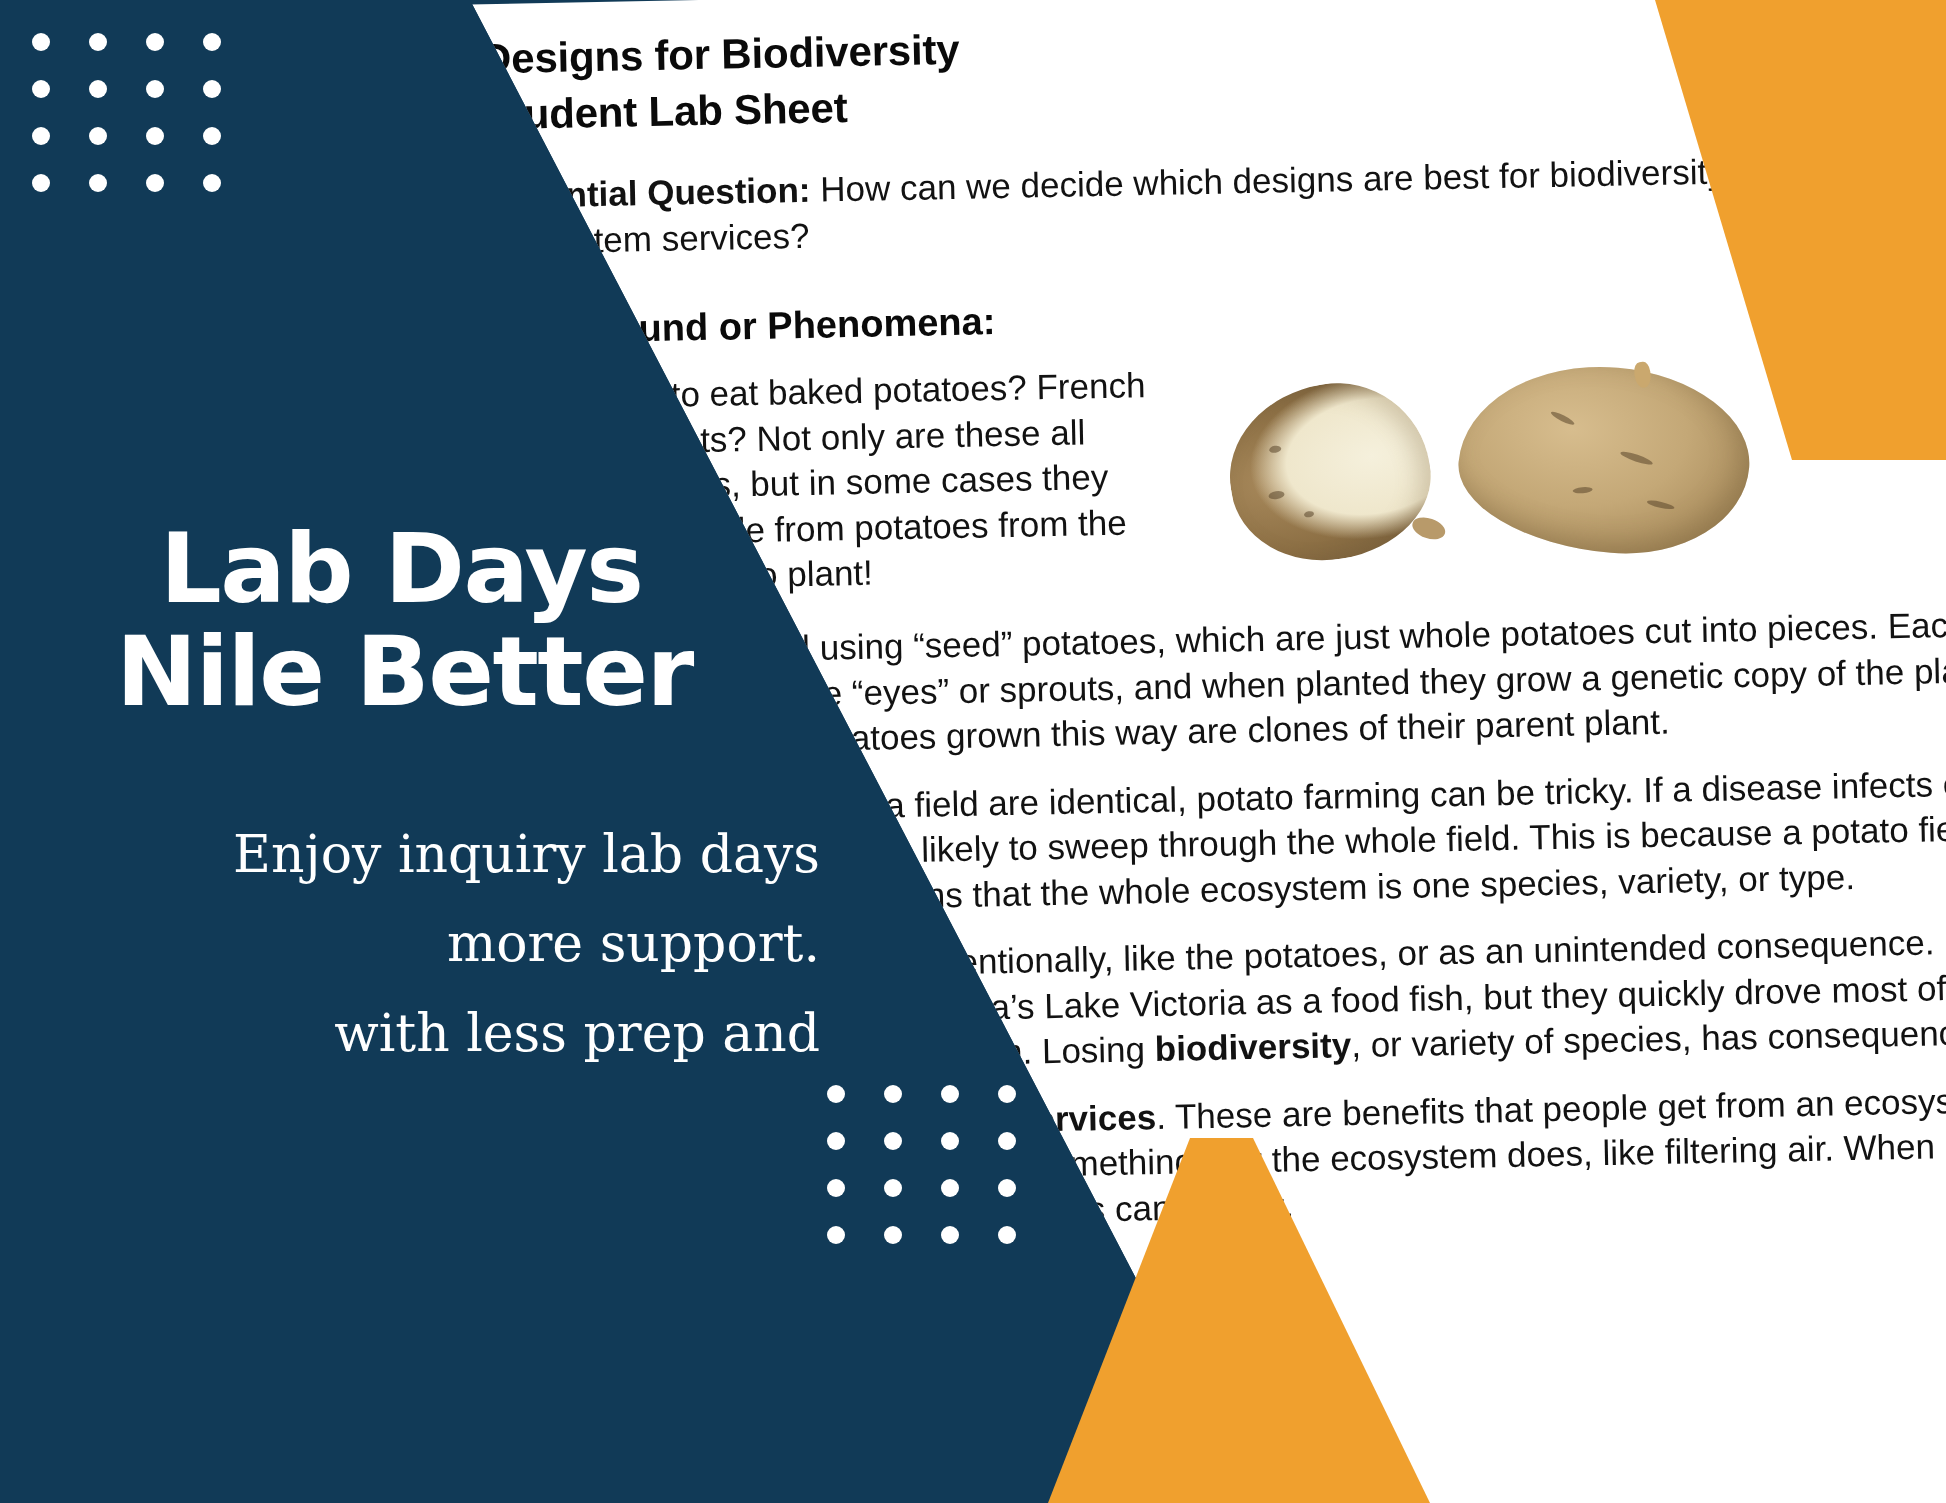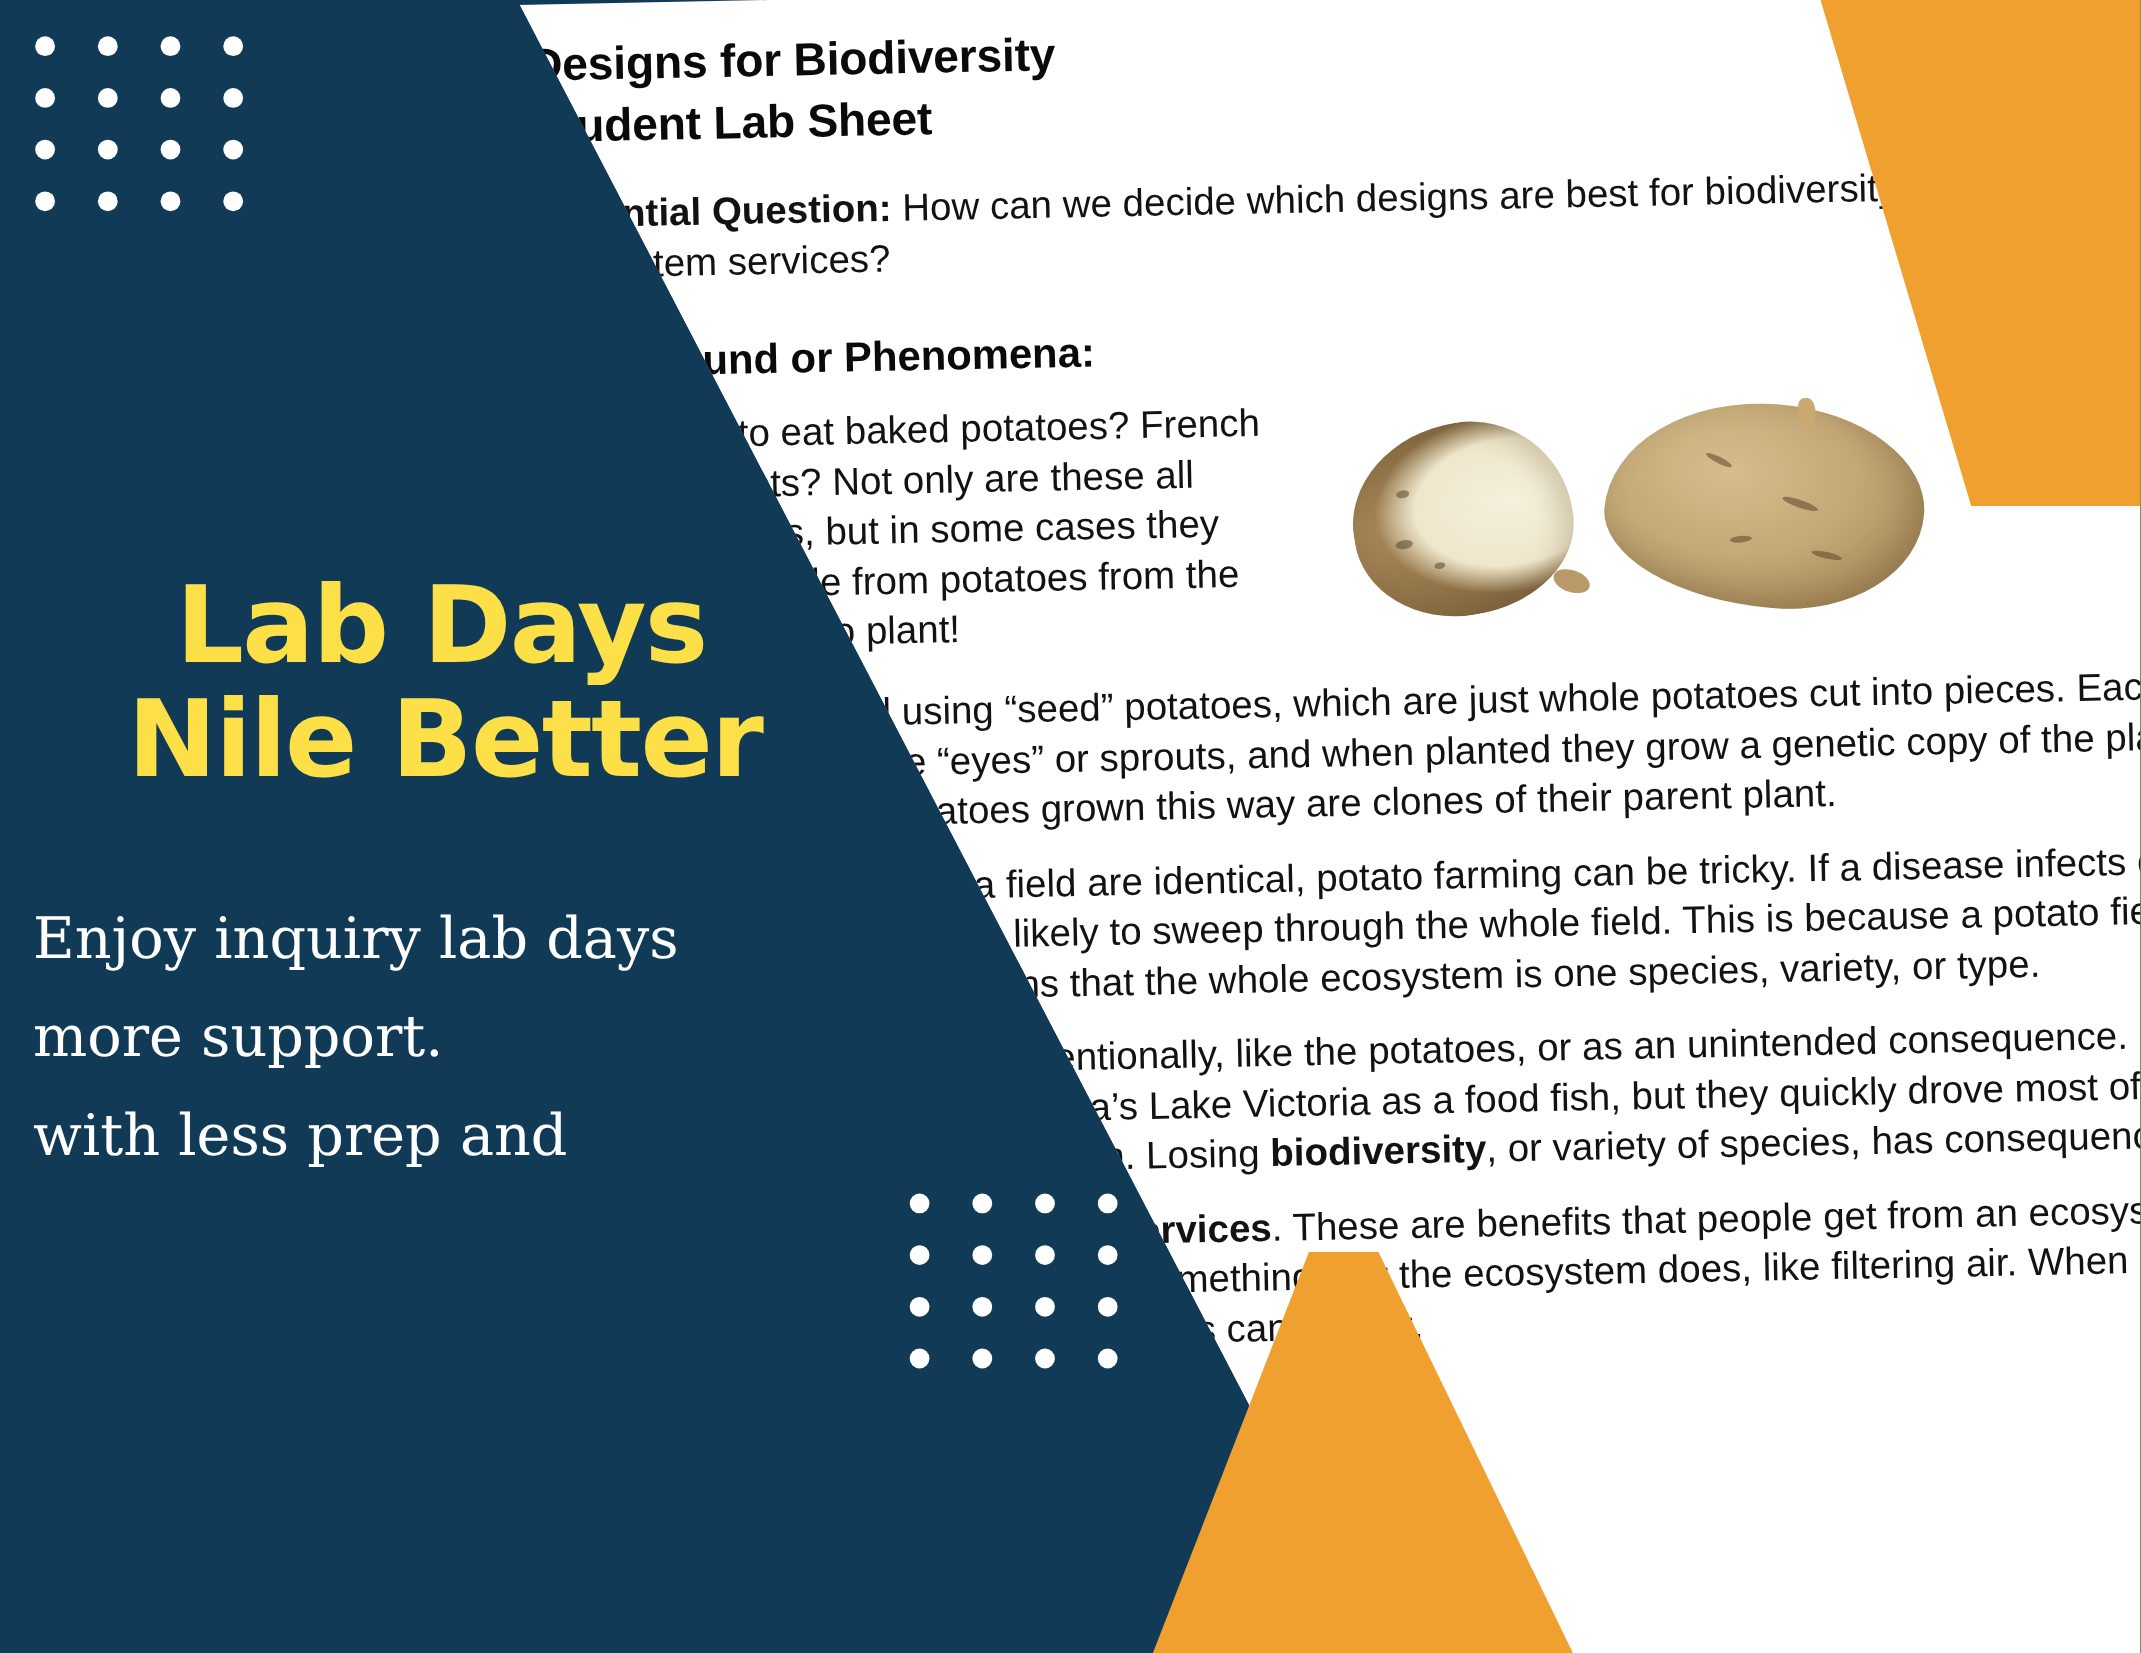--- a/index.html
+++ b/index.html
@@ -96,28 +96,28 @@
 
   
   .dots{position:absolute;display:grid;}
   .dot{width:18px;height:18px;border-radius:50%;background:#ffffff;}
   #dots-top{left:32px;top:33px;grid-template-columns:repeat(4,57px);grid-template-rows:repeat(4,47px);}
   #dots-bottom{left:827px;top:1085px;grid-template-columns:repeat(4,57px);grid-template-rows:repeat(4,47px);}
 
   
   .headline{
     position:absolute;left:160px;top:518px;width:760px;
-    color:#fde047;font-weight:bold;font-size:97px;line-height:1.06;
+    color:#ffffff;font-weight:bold;font-size:97px;line-height:1.06;
     letter-spacing:-1.5px;
     font-family:"DejaVu Sans", sans-serif;
   }
   .headline .l2{display:block;margin-left:-44px;}
   .subcopy{
     position:absolute;left:30px;top:810px;width:790px;
-    color:#ffffff;font-size:52px;line-height:1.72;text-align:left;
+    color:#ffffff;font-size:52px;line-height:1.72;text-align:right;
     font-family:"DejaVu Serif", serif;font-weight:400;
   }
 </style>
 </head>
 <body>
 
 <div class="stage">
 
   <div class="doc-clip">
     <div class="doc-sheet">

